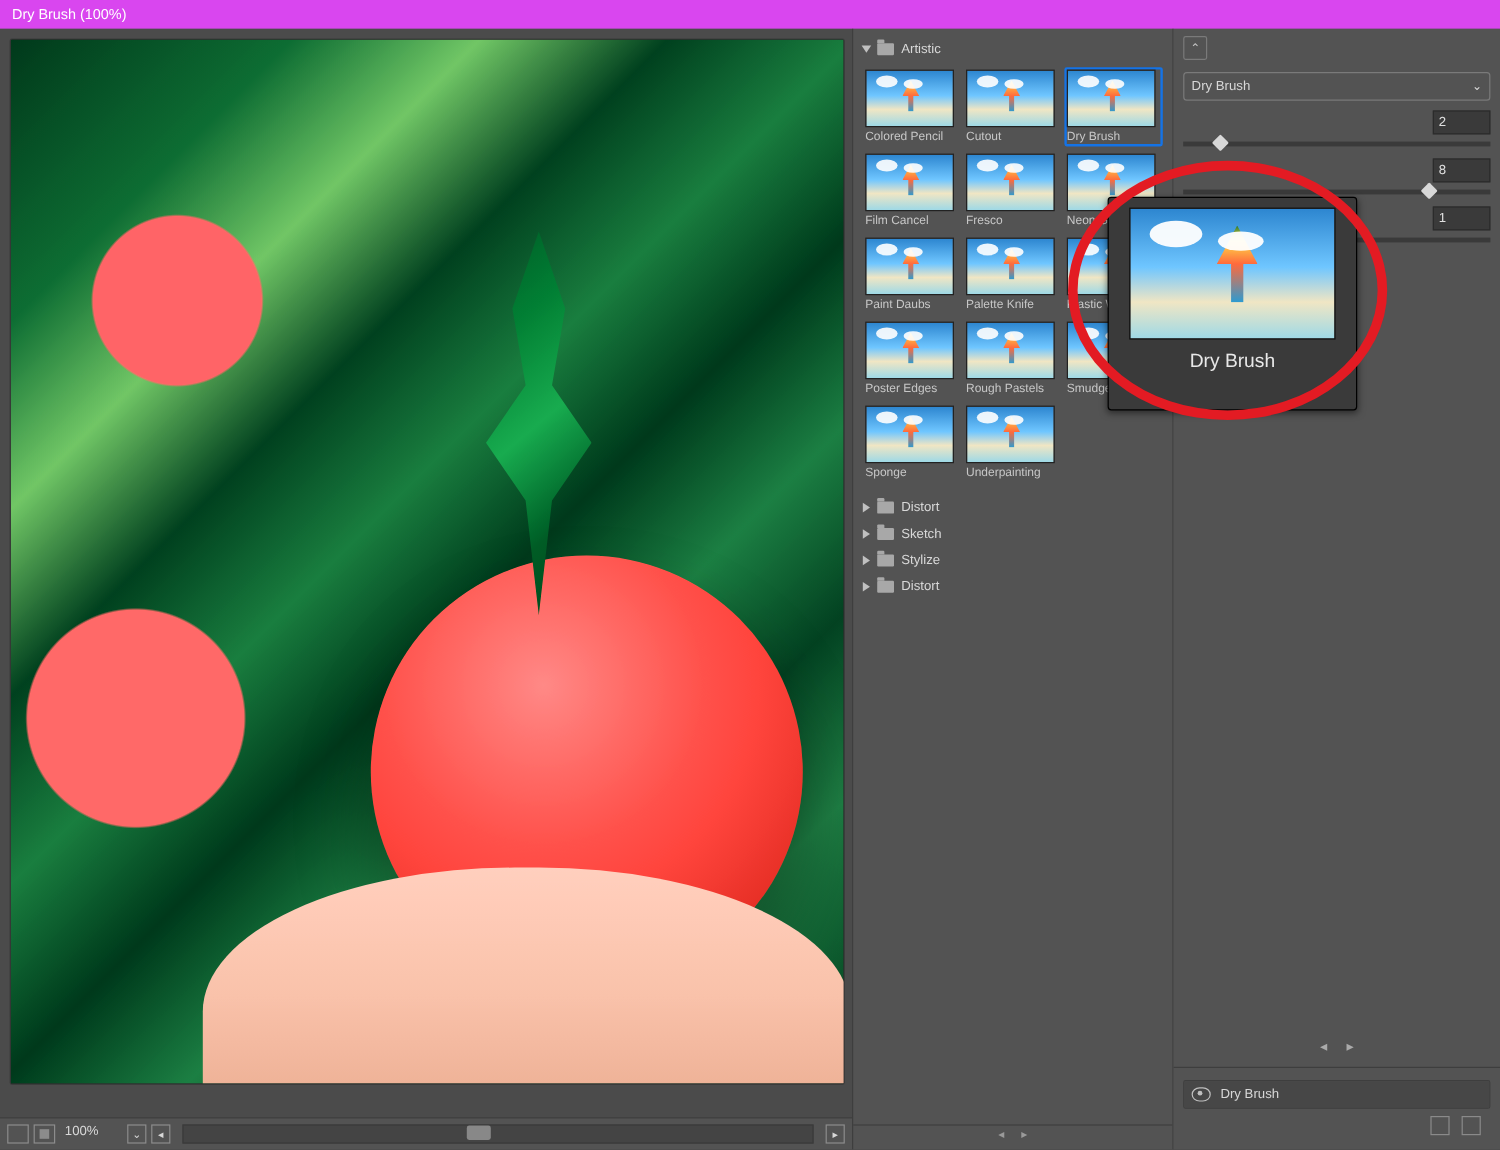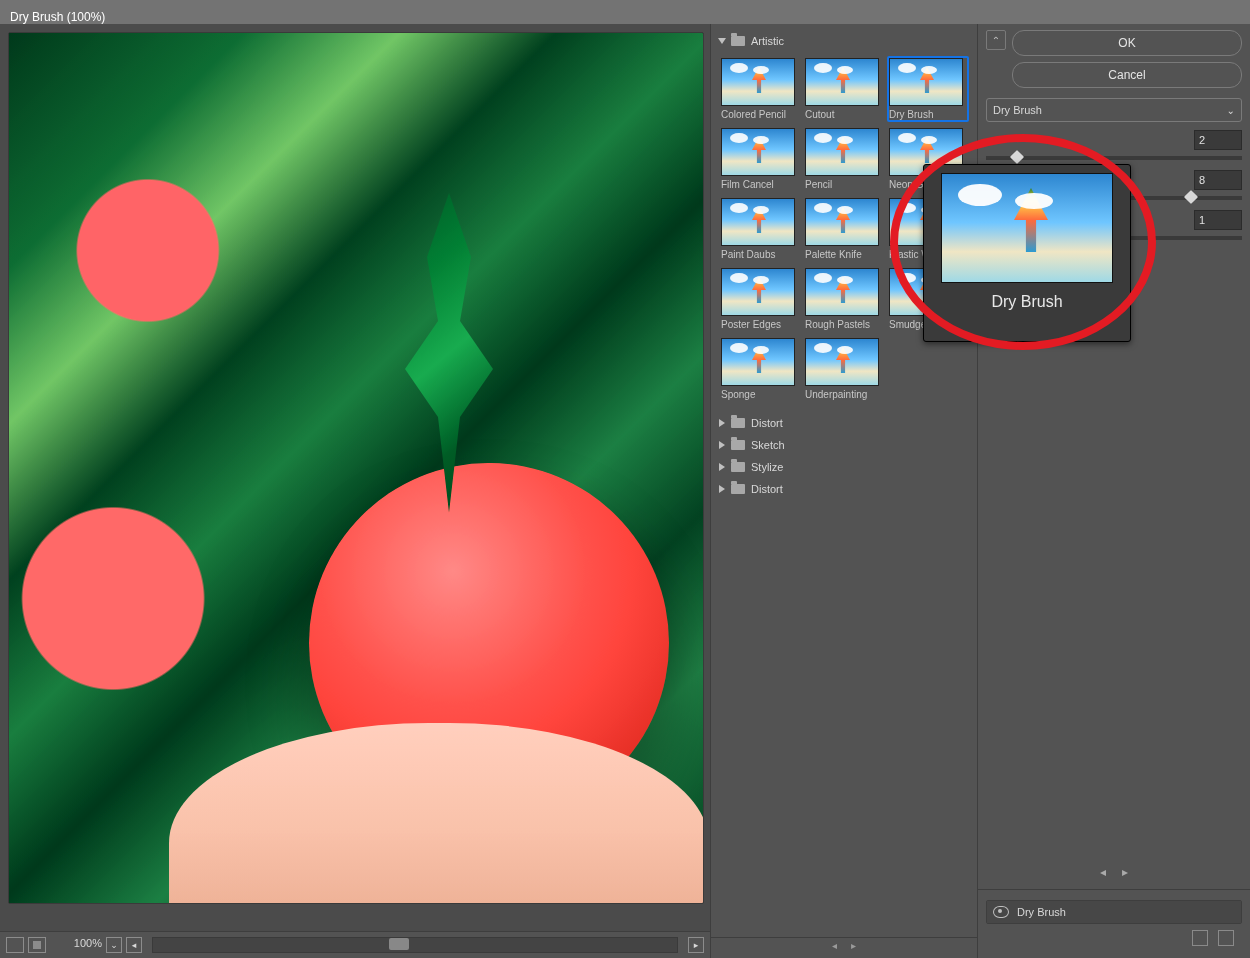--- a/index.html
+++ b/index.html
@@ -1,33 +1,33 @@
 <!DOCTYPE html>
 <html><head>
 <meta charset="utf-8">
 <style>
   html,body{margin:0;padding:0;width:1250px;height:958px;background:#535353;font-family:"Segoe UI",Tahoma,sans-serif;font-size:11px;color:#d8d8d8;overflow:hidden;}
-  .titlebar{height:24px;background:#737373;color:#fff;display:flex;align-items:flex-end;padding:0 10px;font-size:12px;}
+  .titlebar{height:24px;background:#d946ef;color:#fff;display:flex;align-items:center;padding:0 10px;font-size:12px;}
   .app{display:flex;height:934px;}
   .preview-col{width:710px;display:flex;flex-direction:column;}
   .preview-wrap{flex:1;background:#4b4b4b;padding:8px 8px 0 8px;}
   .canvas{width:694px;height:870px;background:#222;border:1px solid #3a3a3a;border-radius:2px;overflow:hidden;}
   .apple-scene{width:100%;height:100%;position:relative;background:
      radial-gradient(circle at 20% 25%, #f06b6d 0 70px, transparent 72px),
      radial-gradient(circle at 15% 65%, #f1706f 0 90px, transparent 92px),
      linear-gradient(135deg,#0d3a22 0%,#1e6a3c 15%,#7bbf72 25%,#0e4126 35%,#2a7a48 45%,#0b3a22 55%,#2c7b4b 65%,#104228 75%,#2f7c4d 85%,#0c3a22 100%);
      filter:contrast(1.05) saturate(1.2);}
   .apple-scene::before{content:"";position:absolute;left:300px;top:430px;width:360px;height:360px;border-radius:50%;
      background:radial-gradient(circle at 40% 30%,#ff8d8b 0%,#f05a55 40%,#c8372f 80%);box-shadow:0 40px 60px rgba(0,0,0,.35);}
   .leaf{position:absolute;width:220px;height:320px;left:330px;top:160px;background:
      linear-gradient(140deg,#0b4426 0%,#167a3e 30%,#2ea35a 50%,#0e5a2e 70%,#0a3b21 100%);
      clip-path:polygon(50% 0%,60% 20%,55% 40%,70% 55%,55% 70%,50% 100%,45% 70%,30% 55%,45% 40%,40% 20%);}
   .hand{position:absolute;left:160px;bottom:0;width:540px;height:180px;background:
      linear-gradient(180deg,#f4cdbf 0%,#ecc0ad 60%,#e2b29d 100%);border-top-left-radius:260px 120px;border-top-right-radius:260px 120px;}
-  .zoombar{height:26px;background:#535353;border-top:1px solid #3e3e3e;display:flex;align-items:center;padding:0 6px;gap:4px;text-align:right;}
+  .zoombar{height:26px;background:#535353;border-top:1px solid #3e3e3e;display:flex;align-items:center;padding:0 6px;gap:4px;}
   .zb-box{width:16px;height:14px;border:1px solid #8c8c8c;}
   .zb-fit{width:16px;height:14px;border:1px solid #8c8c8c;background:linear-gradient(#8c8c8c,#8c8c8c) center/8px 8px no-repeat;}
   .zb-pct{width:48px;height:16px;color:#d8d8d8;padding-left:4px;}
   .zb-dd{width:14px;height:14px;border:1px solid #8c8c8c;display:flex;align-items:center;justify-content:center;font-size:9px;}
   .zb-scroll{flex:1;height:14px;background:#444;margin:0 6px;position:relative;border:1px solid #3a3a3a;}
   .zb-thumb{position:absolute;left:45%;top:0;width:20px;height:12px;background:#888;border-radius:2px;}
   .zb-arrow{width:14px;height:14px;border:1px solid #8c8c8c;display:flex;align-items:center;justify-content:center;font-size:9px;}
 
   .gallery-col{width:270px;background:#535353;border-left:1px solid #3e3e3e;border-right:1px solid #3e3e3e;display:flex;flex-direction:column;padding:6px 0;}
   .cat-head{display:flex;align-items:center;height:22px;padding:0 8px;cursor:pointer;gap:6px;}
@@ -120,21 +120,21 @@
         <div class="thumb selected">
           <div class="swatch"></div>
           <span>Dry Brush</span>
         </div>
         <div class="thumb">
           <div class="swatch"></div>
           <span>Film Cancel</span>
         </div>
         <div class="thumb">
           <div class="swatch"></div>
-          <span>Pencil</span>
+          <span>Fresco</span>
         </div>
         <div class="thumb">
           <div class="swatch"></div>
           <span>Neon Glow</span>
         </div>
         <div class="thumb">
           <div class="swatch"></div>
           <span>Paint Daubs</span>
         </div>
         <div class="thumb">
@@ -191,28 +191,20 @@
       </div>
     <div class="gal-footer">
       <span>◂</span>
       <span>▸</span>
     </div>
   </div>
 
   <div class="right-col">
     <div class="top-btns">
       <div class="collapse-toggle">⌃</div>
-      <div class="btn-col">
-        <div class="pill">
-            <span>OK</span>
-          </div>
-        <div class="pill">
-            <span>Cancel</span>
-          </div>
-      </div>
     </div>
 
     <div class="dd-row">
       <span>Dry Brush</span>
       <span class="chev">⌄</span>
     </div>
 
     <div class="params">
       <div class="prow">
           <input value="2" style="">

